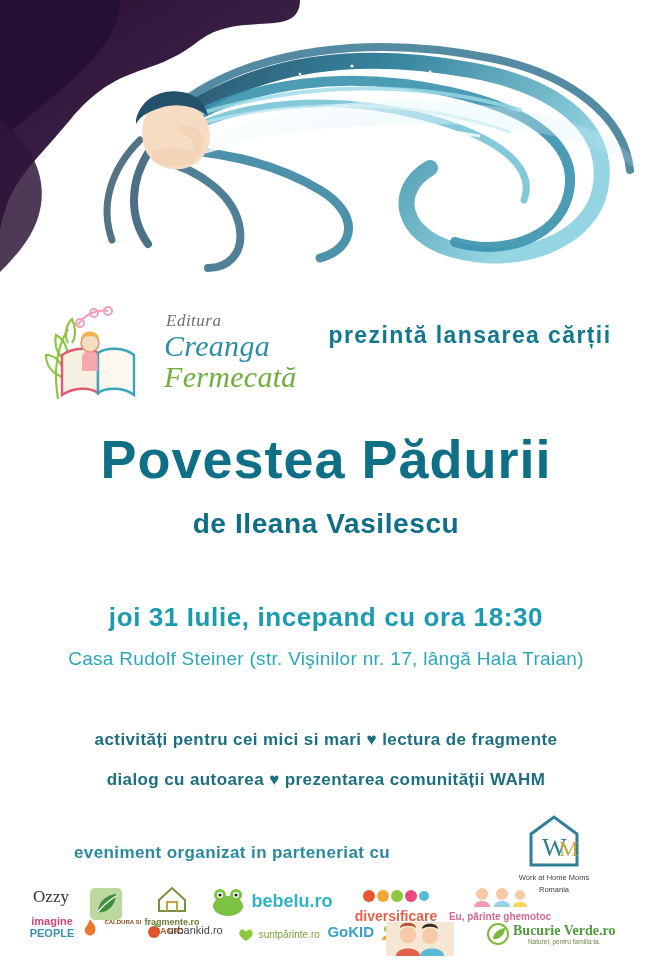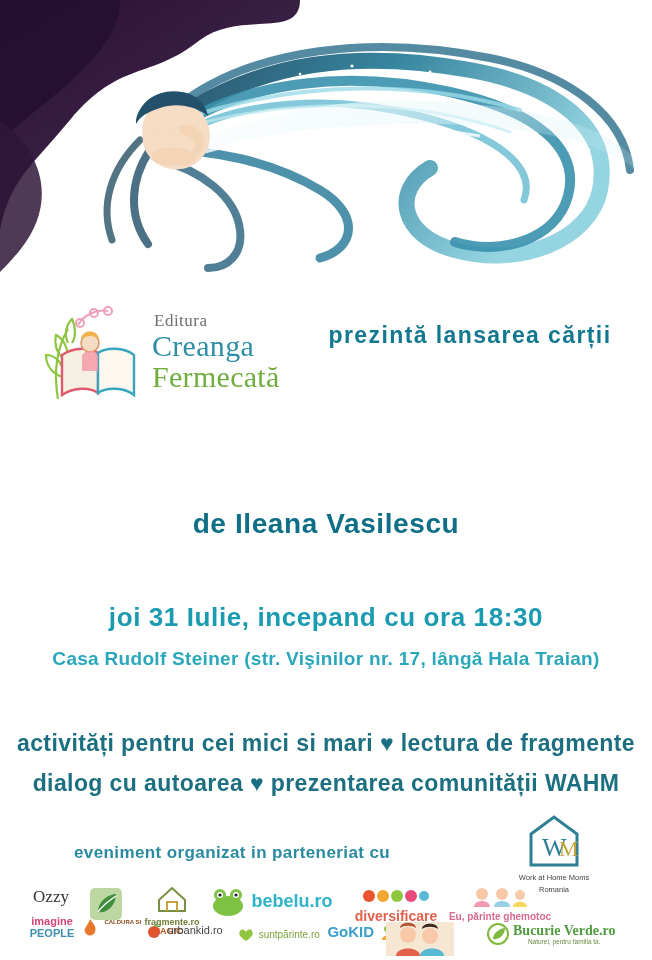--- a/index.html
+++ b/index.html
@@ -34,22 +34,23 @@
     width: 600px; height: 120px;
     display: flex;
     align-items: center;
   }
   .logo-mark {
     width: 120px; height: 115px;
     flex: 0 0 120px;
     position: relative;
   }
   .logo-text {
-    margin-left: 4px;
+    margin-left: 16px;
     line-height: 1;
+    font-style: italic;
   }
   .logo-editura {
     font-family: "Liberation Serif", serif;
     font-size: 17px;
     color: #6f6f6f;
     letter-spacing: .5px;
     margin-bottom: 1px;
     margin-left: 2px;
   }
   .logo-creanga {
@@ -115,32 +116,32 @@
     color: #1b9bb0;
     letter-spacing: .6px;
   }
   .venue {
     position: absolute;
     left: 0; top: 648px;
     width: 652px;
     text-align: center;
     font-family: "Liberation Sans", sans-serif;
     font-size: 19px;
-    font-weight: bold;
+    font-weight: normal;
     color: #2aa7bb;
     letter-spacing: .3px;
   }
 
   .activity-line {
     position: absolute;
     left: 0;
     width: 652px;
     text-align: center;
     font-family: "Liberation Sans", sans-serif;
-    font-size: 23px;
+    font-size: 17px;
     font-weight: bold;
     color: #1c6f80;
     letter-spacing: .4px;
   }
   .activity-1 { top: 730px; }
   .activity-2 { top: 770px; }
 
   .partners-line {
     position: absolute;
     left: 0; top: 843px;
@@ -280,20 +281,21 @@
     </div>
     <div class="logo-text">
       <div class="logo-editura">Editura</div>
       <div class="logo-creanga">Creanga</div>
       <div class="logo-fermecata">Fermecată</div>
     </div>
   </div>
 
   <div class="presents">prezintă lansarea cărții</div>
 
+  <div class="title">Povestea Pădurii</div>
   <div class="author">de Ileana Vasilescu</div>
 
   <div class="datetime">joi 31 Iulie, incepand cu ora 18:30</div>
   <div class="venue">Casa Rudolf Steiner (str. Vişinilor nr. 17, lângă Hala Traian)</div>
 
   <div class="activity-line activity-1">activități pentru cei mici si mari ♥ lectura de fragmente</div>
   <div class="activity-line activity-2">dialog cu autoarea ♥ prezentarea comunității WAHM</div>
 
   <div class="partners-line">eveniment organizat in parteneriat cu</div>
 

